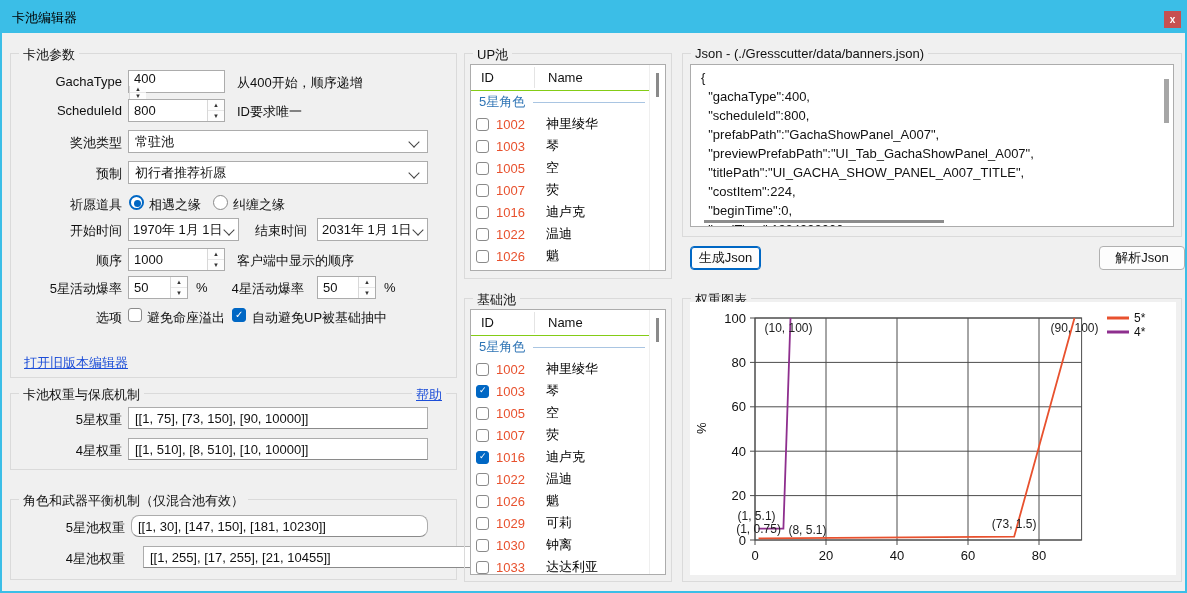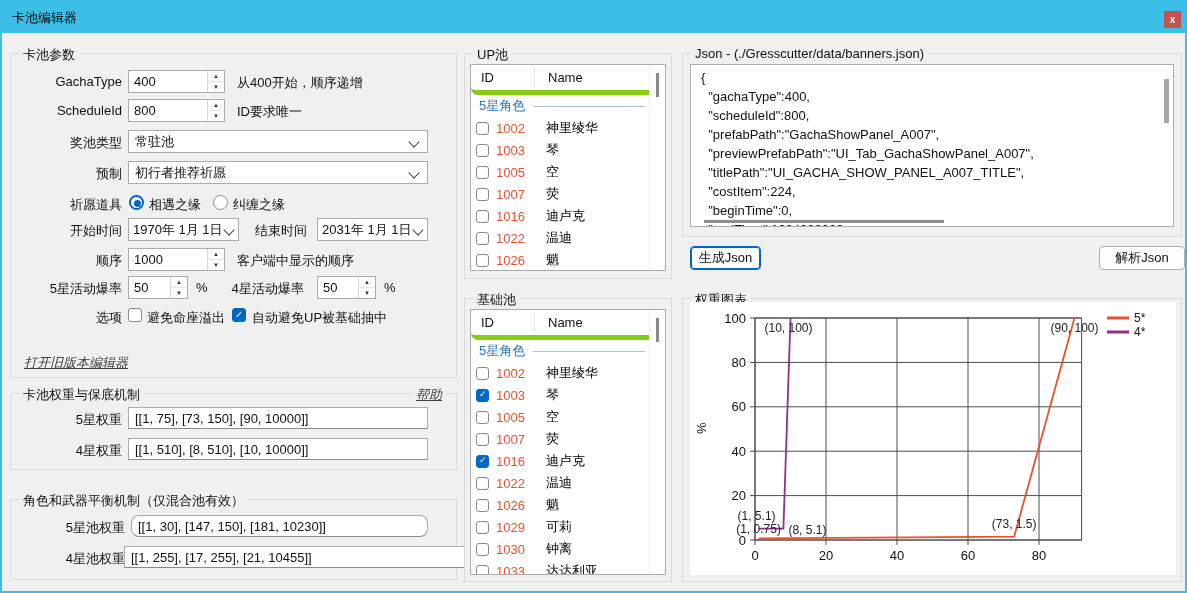--- a/index.html
+++ b/index.html
@@ -32,27 +32,27 @@
   .radio { position:absolute; width:15px; height:15px; border-radius:50%; border:1px solid #8A8A8A;
            background:#fff; box-sizing:border-box; cursor:pointer; }
   .radio.checked { border:2px solid #0067C4; }
   .radio.checked::after { content:''; position:absolute; left:3px; top:3px; width:7px; height:7px;
                           border-radius:50%; background:#0067C4; }
   .cbox { position:absolute; width:14px; height:14px; border:1px solid #8A8A8A; border-radius:3px;
           background:#fff; box-sizing:border-box; cursor:pointer; }
   .cbox.checked { background:#0067C4; border-color:#0067C4; }
   .cbox.checked::after { content:'\2713'; position:absolute; left:2px; top:0px; color:#fff; font-size:10px; }
   .rlabel { position:absolute; white-space:nowrap; }
-  .link { position:absolute; color:#404040; text-decoration:underline; white-space:nowrap; cursor:pointer;font-style:italic; }
+  .link { position:absolute; color:#1d4ed8; text-decoration:underline; white-space:nowrap; cursor:pointer; }
   .textfield { position:absolute; height:22px; background:#fff; border:1px solid #ACACAC;
                border-bottom-color:#8A8A8A; box-sizing:border-box; display:flex; align-items:center;
                padding-left:6px; white-space:nowrap; overflow:hidden; }
   
   .listbox { position:absolute; background:#fff; border:1px solid #ACACAC; box-sizing:border-box; overflow:hidden; }
-  .lheader { position:relative; height:25px; border-bottom:5px solid #84cc16; display:flex; align-items:center;border-radius:7px; }
+  .lheader { position:relative; height:25px; border-bottom:1px solid #84cc16; display:flex; align-items:center; }
   .lh-id { position:absolute; left:10px; }
   .lh-name { position:absolute; left:77px; }
   .lh-sep1 { position:absolute; left:63px; top:2px; bottom:2px; width:1px; background:#E4E4E4; }
   .lh-sep2 { position:absolute; left:179px; top:2px; bottom:2px; width:1px; background:#E4E4E4; }
   .lsection { height:22px; display:flex; align-items:center; color:#2E74B5; padding-left:8px; }
   .lsection .secline { flex:1; border-top:1px solid #A9C5E2; margin:0 20px 0 8px; }
   .list-row { height:22px; display:flex; align-items:center; position:relative; }
   .cb { width:13px; height:13px; border:1px solid #8A8A8A; border-radius:3px; background:#fff;
         margin-left:5px; box-sizing:border-box; position:relative; flex:0 0 auto; cursor:pointer; }
   .cb.checked { background:#0067C4; border-color:#0067C4; }
@@ -88,21 +88,21 @@
   </div>
   <div class="group" style="left:8px;top:391px;width:447px;height:77px;">
     <span class="gtitle">卡池权重与保底机制</span>
     <span class="gtitle-right link" style="position:absolute;">帮助</span>
   </div>
   <div class="group" style="left:8px;top:497px;width:447px;height:81px;">
     <span class="gtitle">角色和武器平衡机制（仅混合池有效）</span>
   </div>
 
   <span class="plabel" style="left:10px;top:72px;">GachaType</span>
-  <div class="spin-input" style="left:126px;top:68px;width:97px;">
+  <div class="spin-input" style="left:126px;top:68px;width:97px;flex-direction:column;">
     <span class="spin-val">400</span>
     <div class="spin-btns">
       <div class="spin-up">▲</div>
       <div class="spin-down">▼</div>
     </div>
   </div>
   <span class="hint" style="left:235px;top:72px;">从400开始，顺序递增</span>
 
   <span class="plabel" style="left:10px;top:101px;">ScheduleId</span>
   <div class="spin-input" style="left:126px;top:97px;width:97px;">
@@ -187,21 +187,21 @@
   <span class="plabel" style="left:10px;top:440px;">4星权重</span>
   <div class="textfield" style="left:126px;top:436px;width:300px;">
     <span>[[1, 510], [8, 510], [10, 10000]]</span>
   </div>
 
   <span class="plabel" style="left:10px;top:517px;width:113px;">5星池权重</span>
   <div class="textfield" style="left:129px;top:513px;width:297px;border-radius:8px;">
     <span>[[1, 30], [147, 150], [181, 10230]]</span>
   </div>
   <span class="plabel" style="left:10px;top:548px;width:113px;">4星池权重</span>
-  <div class="textfield" style="left:122px;top:544px;width:341px;text-align:right;">
+  <div class="textfield" style="left:141px;top:544px;width:341px;text-align:right;">
     <span>[[1, 255], [17, 255], [21, 10455]]</span>
   </div>
 
   <div class="group" style="left:462px;top:51px;width:208px;height:226px;">
     <span class="gtitle">UP池</span>
   </div>
   <div class="listbox" id="up-list" style="left:468px;top:62px;width:196px;height:207px;">
     <div class="lheader">
       <span class="lh-id">ID</span>
       <span class="lh-name">Name</span>

